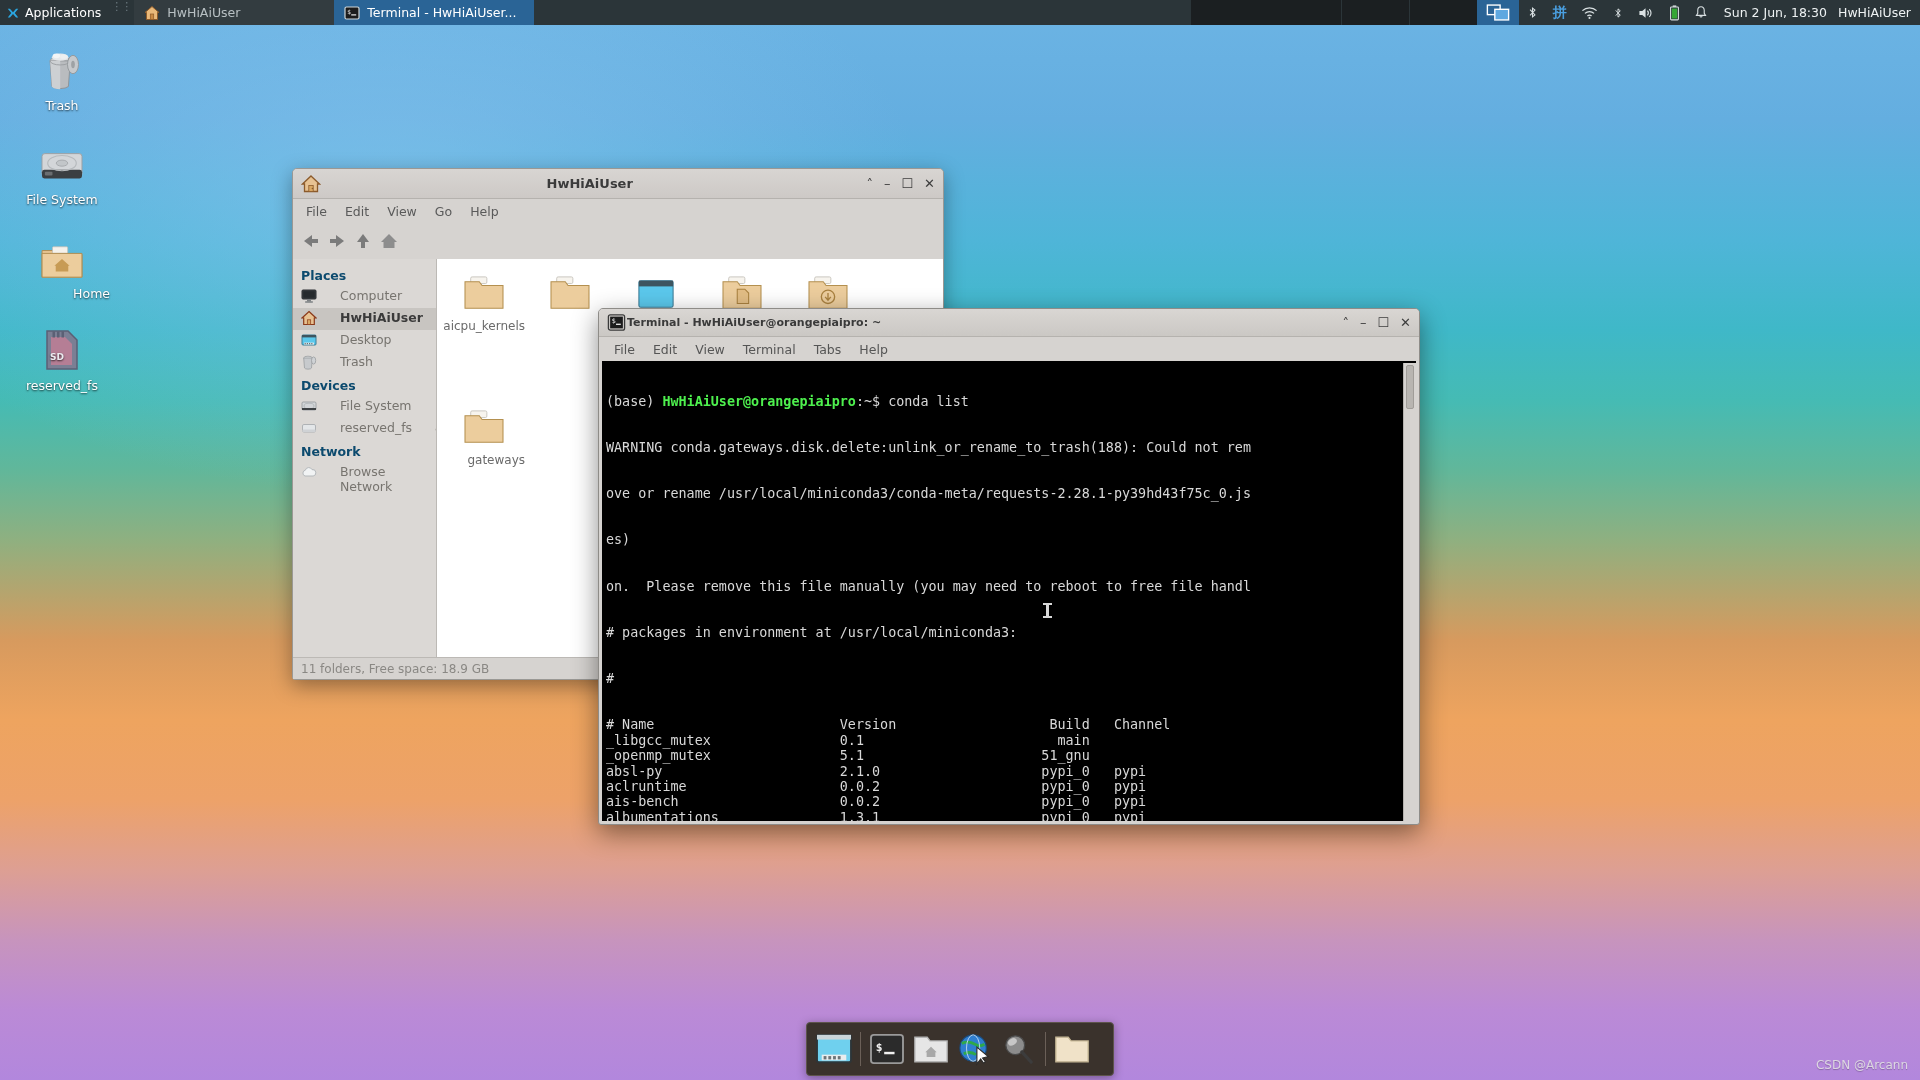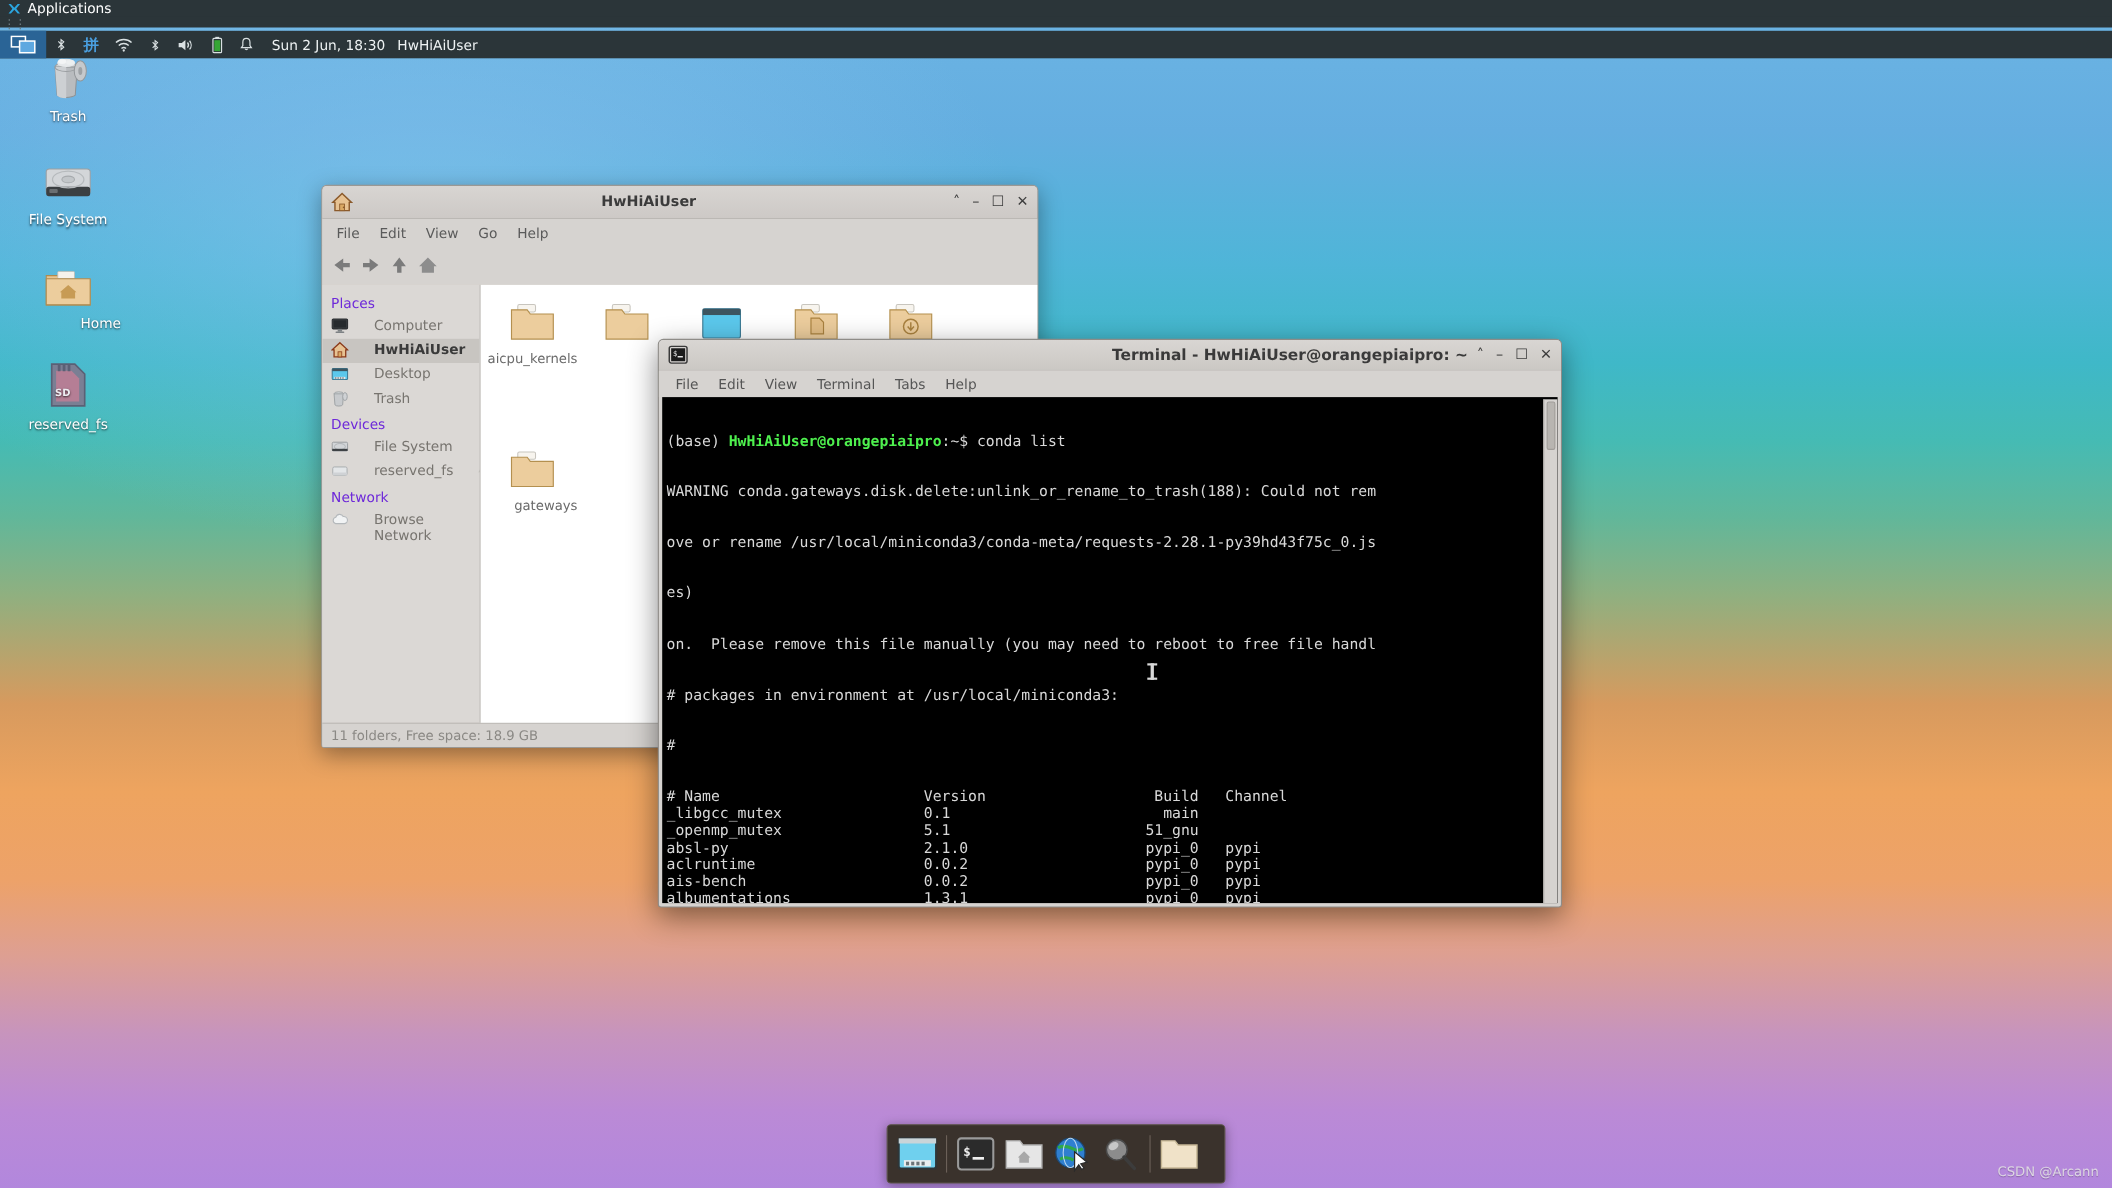--- a/index.html
+++ b/index.html
@@ -25,21 +25,21 @@
   }
   #desktop-bg::after {
     content:''; position:absolute; inset:0;
     background: radial-gradient(ellipse 900px 500px at 20% 18%, rgba(140,200,240,.55), rgba(0,0,0,0) 60%);
   }
   
   #top-panel {
     position: absolute; top: 0; left: 0; width: 1920px; height: 25px;
     background: #2b3539;
     display: flex; align-items: stretch;
-    font-size: 12.5px; color: #e8eced; z-index: 60; flex-direction: column;
+    font-size: 12.5px; color: #e8eced; z-index: 60;
   }
   .apps-btn {
     display: flex; align-items: center; gap: 5px; padding: 0 7px 0 6px;
     background: #2b3539; color: #ffffff; font-size: 12.5px;
   }
   .xfce-logo { width: 14px; height: 14px; position: relative; }
   .xfce-logo svg { display:block; }
   .grip { color: #6d7b80; font-size: 11px; letter-spacing: -1px; padding: 0 3px; }
   .task-btn {
     display: flex; align-items: center; gap: 7px;
@@ -110,21 +110,21 @@
     border-radius: 3px; display: flex; align-items: center; gap: 6px;
     padding: 0 7px; font-size: 12.5px; color: #414141;
   }
   .pathbar .reload { margin-left: auto; color: #5a5a5a; font-size: 14px; }
   .thunar-body { flex: 1; display: flex; min-height: 0; background: #d6d3d0; }
   .sidebar {
     width: 144px; flex: 0 0 144px; background: #dbd8d5;
     border-right: 1px solid #bcb9b5; padding-top: 5px;
     font-size: 12.5px; overflow: hidden;
   }
-  .side-head { padding: 4px 8px 3px 8px; font-weight: normal; color: #6d28d9; font-size: 12.5px; }
+  .side-head { padding: 4px 8px 3px 8px; font-weight: bold; color: #0c4a6e; font-size: 12.5px; }
   .side-row {
     display: flex; gap: 23px; padding: 2px 8px;
     color: #77746f; height: 22px;
   }
   .side-row.sel { background: #c8c5c1; color: #3a3a3a; font-weight: bold; }
   .side-ico { width: 16px; height: 16px; flex: 0 0 16px; }
   .eject { margin-left: auto; color: #b3b0ab; font-size: 10px; }
   .filepane {
     flex: 1; background: #ffffff; position: relative; overflow: hidden;
     display: flex; flex-wrap: wrap; align-content: flex-start;
@@ -150,21 +150,21 @@
     box-shadow: 0 8px 26px rgba(0,0,0,.45);
     z-index: 30; display: flex; flex-direction: column;
   }
   .term-title {
     height: 28px; flex: 0 0 28px;
     background: linear-gradient(to bottom, #d9d6d3, #cbc8c4);
     border-radius: 4px 4px 0 0;
     display: flex; align-items: center; padding: 0 8px;
     border-bottom: 1px solid #b5b2ae;
   }
-  .term-title .t-title { flex:1; text-align:right; font-size:14px; font-weight:bold; color:#3a3a3a; }
+  .term-title .t-title { flex:1; text-align:left; font-size:11px; font-weight:bold; color:#3a3a3a; }
   .term-menubar {
     height: 24px; flex: 0 0 24px; display:flex; align-items:center;
     background:#d6d3d0; padding: 0 6px; font-size: 12.5px; color:#555;
   }
   .term-menubar span { padding: 2px 9px; }
   .term-screen {
     flex: 1; background: #000000; margin: 0 3px 3px 3px;
     position: relative; overflow: hidden;
     font-family: "DejaVu Sans Mono", monospace;
     font-size: 13.4px; line-height: 15.4px; color: #d8d8d8;

